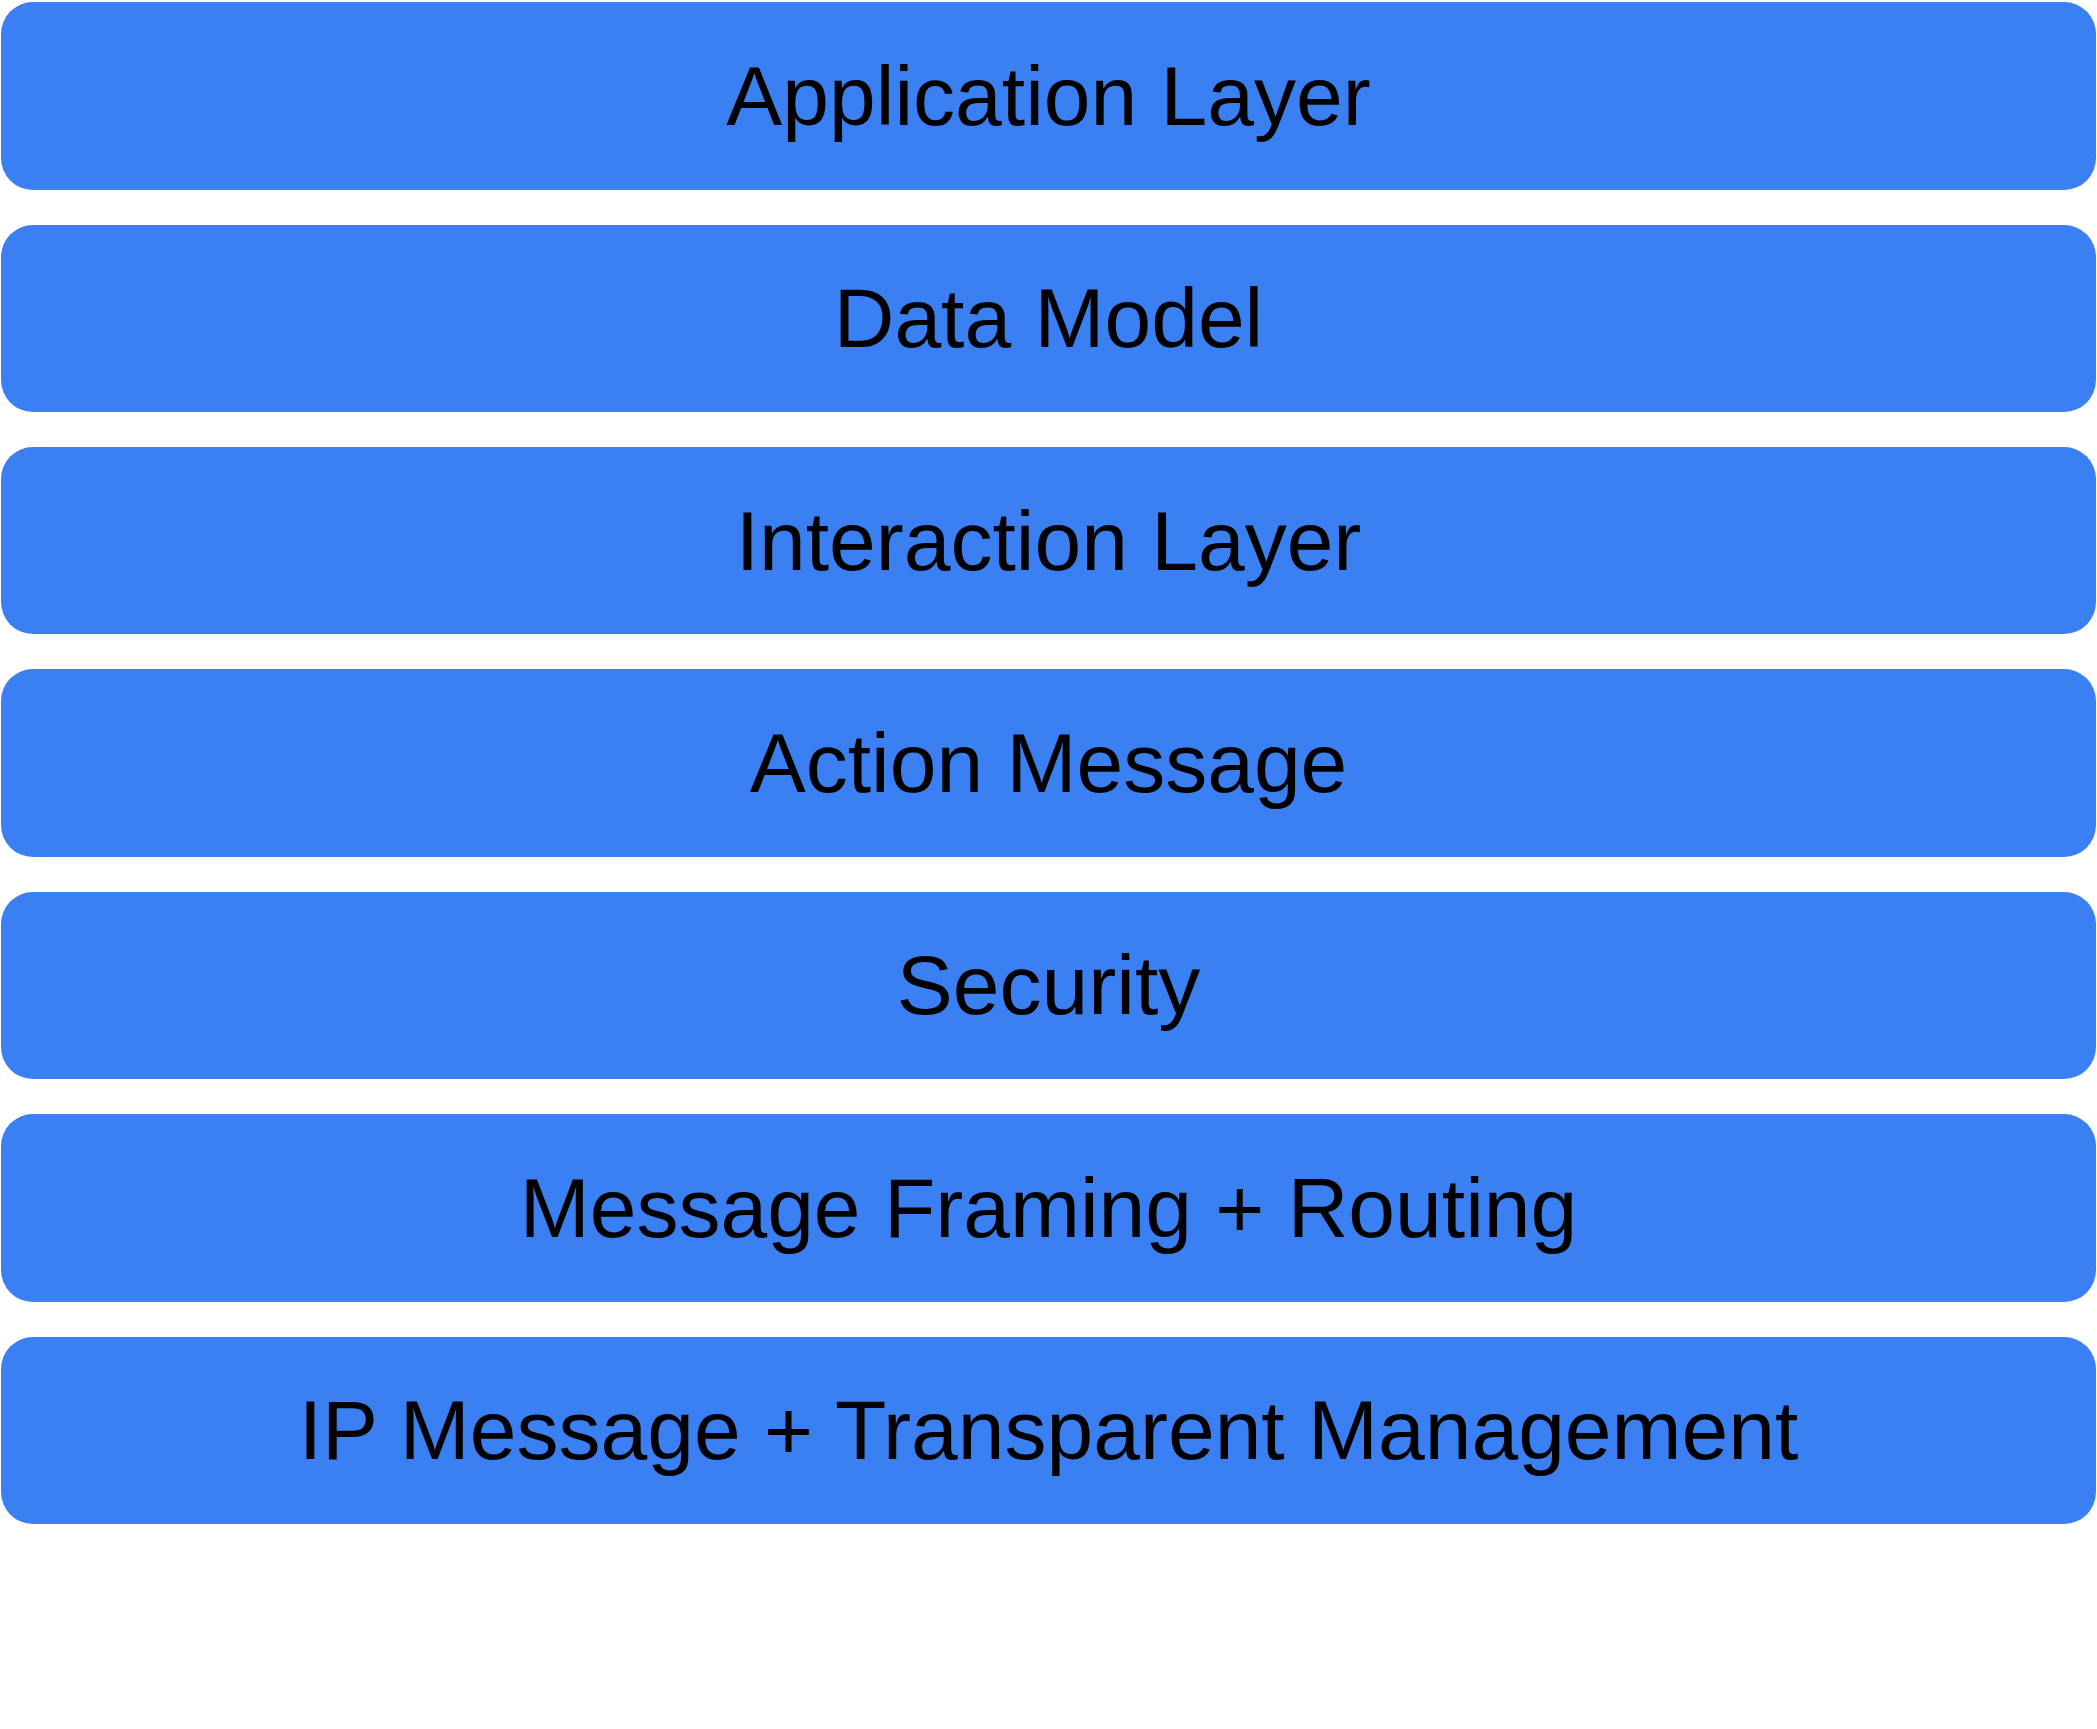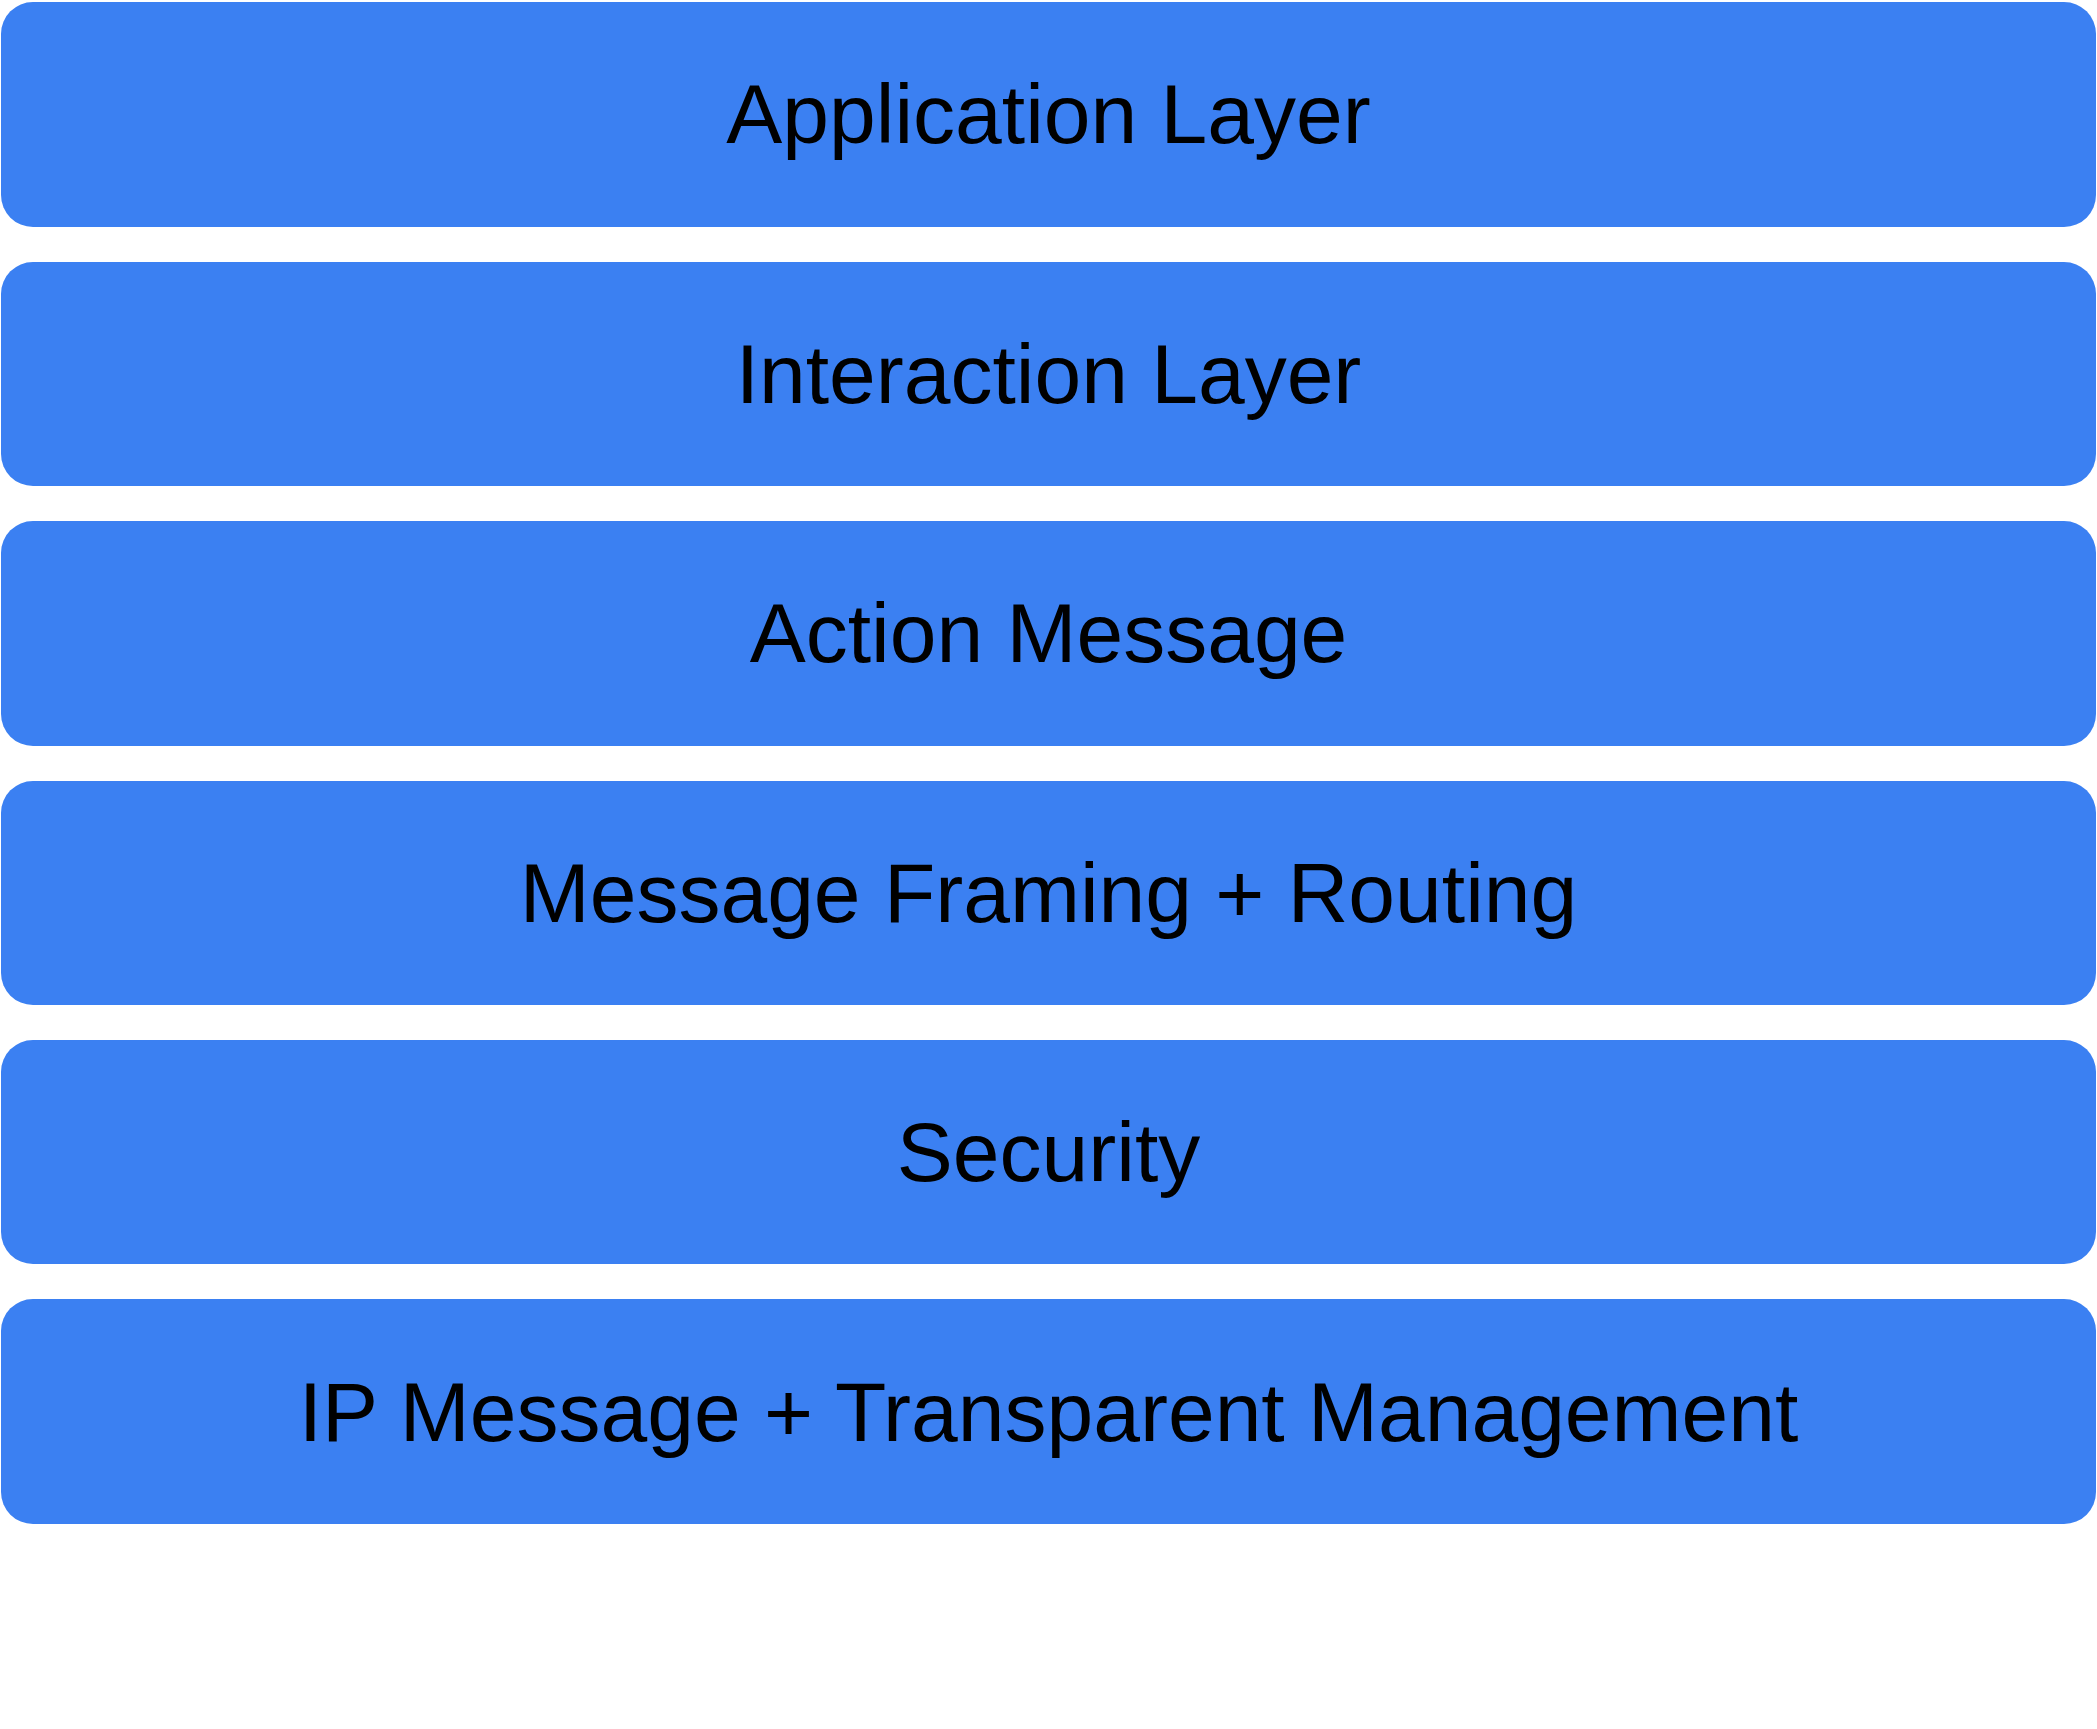--- a/index.html
+++ b/index.html
@@ -42,28 +42,31 @@
   }
 </style>
 </head>
 <body>
 
 <div class="stack-diagram">
   <div class="layer">
     <span class="layer-label">Application Layer</span>
   </div>
   <div class="layer">
+    <span class="layer-label">Data Model</span>
+  </div>
+  <div class="layer">
     <span class="layer-label">Interaction Layer</span>
   </div>
   <div class="layer">
     <span class="layer-label">Action Message</span>
   </div>
   <div class="layer">
-    <span class="layer-label">Message Framing + Routing</span>
+    <span class="layer-label">Security</span>
   </div>
   <div class="layer">
-    <span class="layer-label">Security</span>
+    <span class="layer-label">Message Framing + Routing</span>
   </div>
   <div class="layer">
     <span class="layer-label">IP Message + Transparent Management</span>
   </div>
 </div>
 
 
 </body></html>

